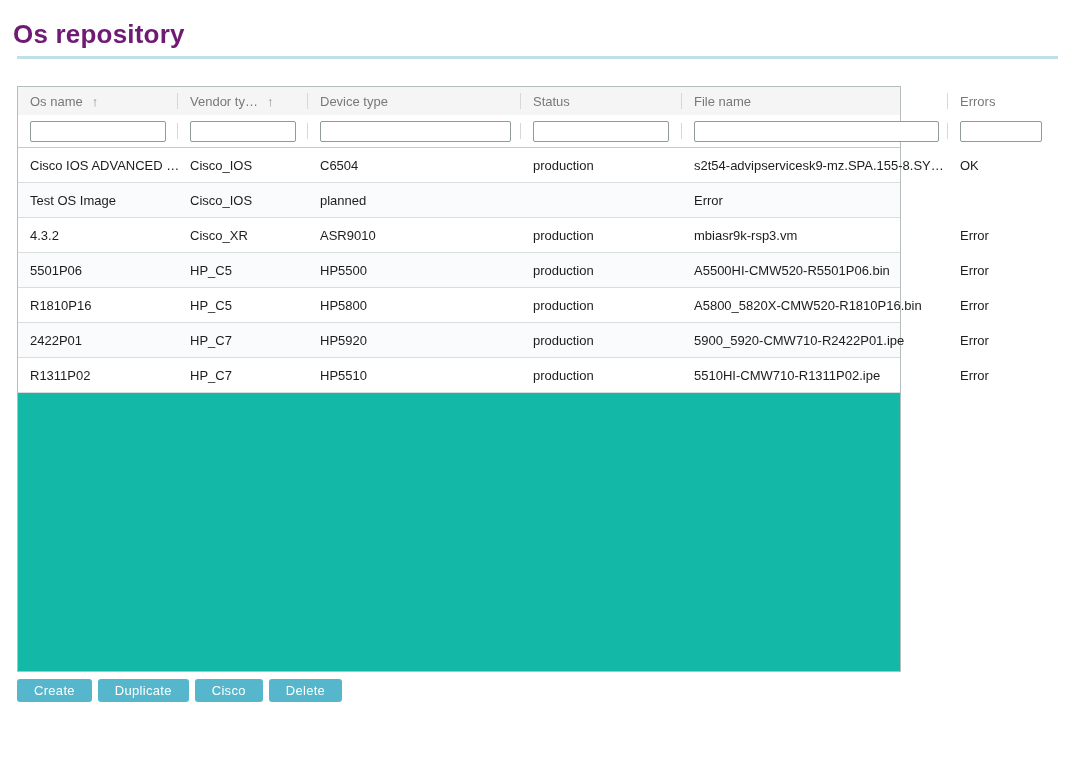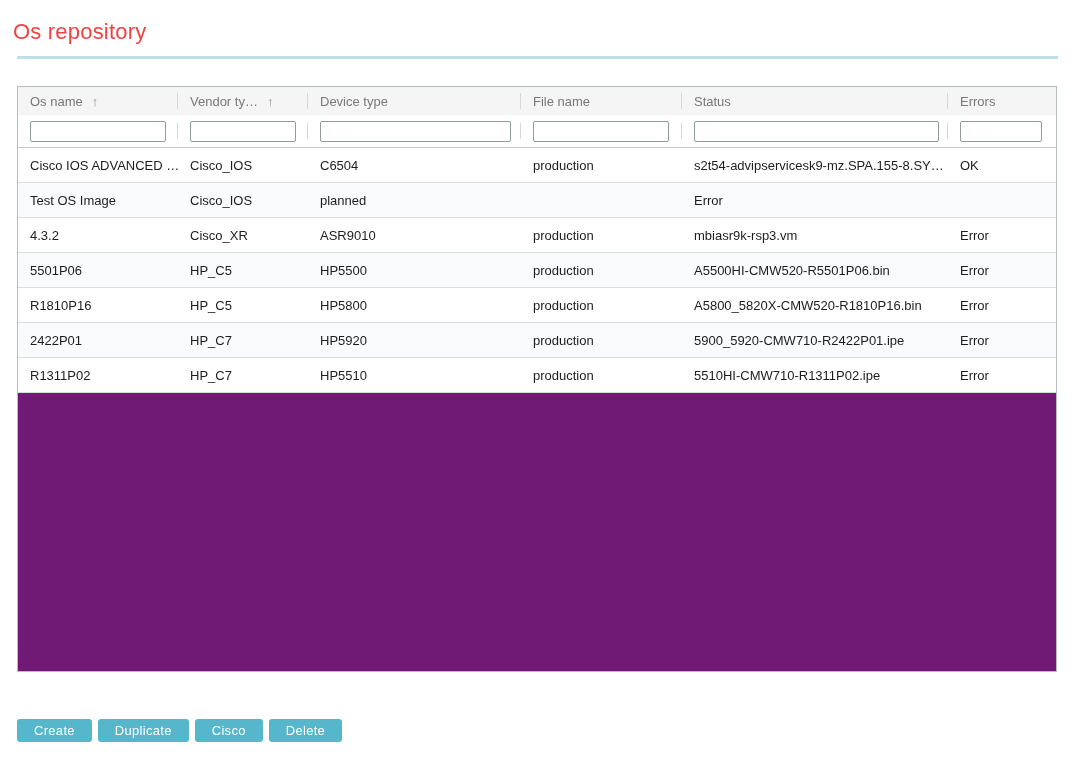--- a/index.html
+++ b/index.html
@@ -6,33 +6,33 @@
   html, body {
     width: 1083px; height: 759px;
     background: #ffffff;
     font-family: "Liberation Sans", sans-serif;
     overflow: hidden;
   }
   .page { position: relative; width: 1083px; height: 759px; }
 
   .page-title {
     position: absolute; left: 13px; top: 19px;
-    font-size: 22px; font-weight: 400; color: #ef4444;
+    font-size: 26px; font-weight: 700; color: #701a75;
     letter-spacing: 0.2px;
   }
   .title-underline {
     position: absolute; left: 17px; top: 56px;
     width: 1041px; height: 3px; background: #bfe0ea;
   }
 
   .table-wrap {
     position: absolute; left: 17px; top: 86px;
-    width: 1040px; height: 586px;
+    width: 884px; height: 586px;
     border: 1px solid #b6bdbd;
-    background: #701a75;
+    background: #14b8a6;
   }
 
   .grid-row {
     display: grid;
     grid-template-columns: 160px 130px 213px 161px 266px 108px;
     width: 100%;
   }
 
   .header-row {
     height: 28px;
@@ -92,21 +92,21 @@
   .data-row.odd  { background: #fafbfd; }
   .d-cell {
     display: flex; align-items: center;
     padding-left: 12px; padding-right: 8px;
     font-size: 13px; color: #1d1d1d;
     white-space: nowrap; overflow: hidden;
   }
 
   .actions {
     position: absolute; left: 17px; top: 679px;
-    display: flex; gap: 6px; margin-top: 40px;
+    display: flex; gap: 6px;
   }
   .action-btn {
     height: 23px;
     padding: 0 17px;
     background: #56b6cb;
     color: #ffffff;
     border: none; border-radius: 3px;
     font-family: "Liberation Sans", sans-serif;
     font-size: 13px;
     letter-spacing: 0.3px;
@@ -129,24 +129,24 @@
           <span class="sort-arrow">↑</span>
         </div>
         <div class="h-cell">
           <span>Vendor ty…</span>
           <span class="sort-arrow">↑</span>
         </div>
         <div class="h-cell">
           <span>Device type</span>
         </div>
         <div class="h-cell">
+          <span>Status</span>
+        </div>
+        <div class="h-cell">
           <span>File name</span>
-        </div>
-        <div class="h-cell">
-          <span>Status</span>
         </div>
         <div class="h-cell">
           <span>Errors</span>
         </div>
       </div>
     <div class="grid-row filter-row">
         <div class="f-cell">
           <input type="text" value="" style="">
         </div>
         <div class="f-cell">

